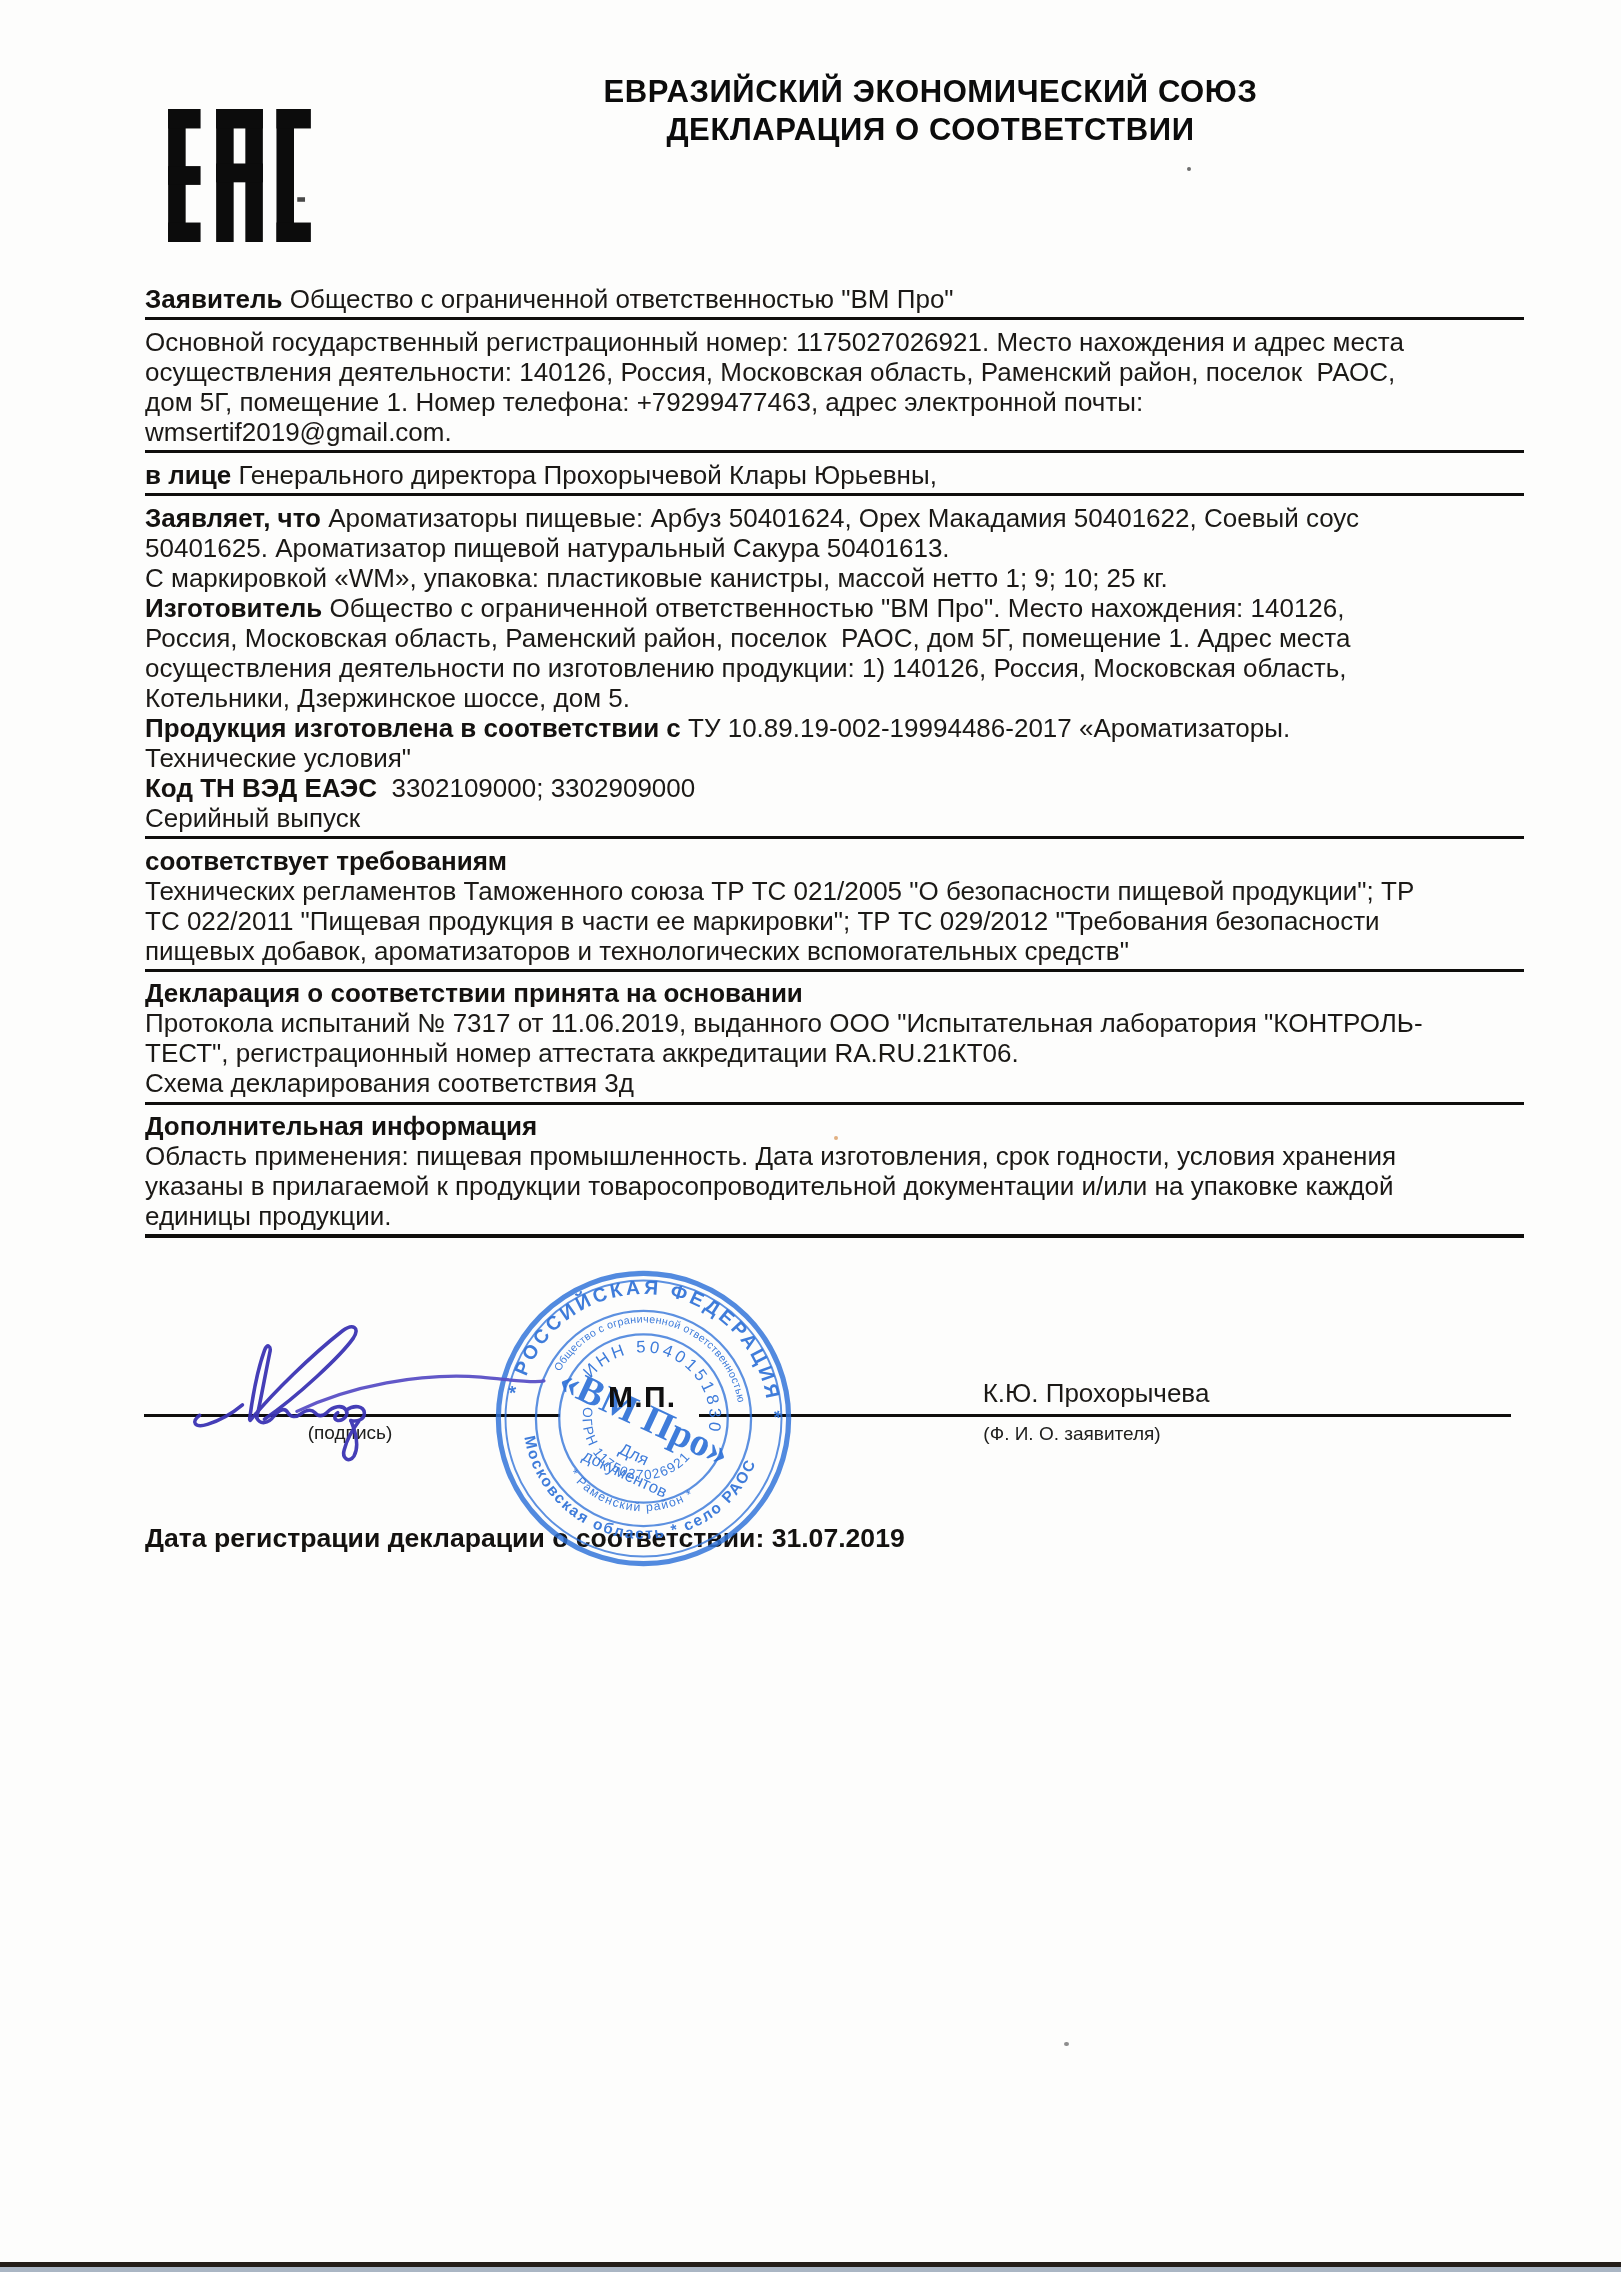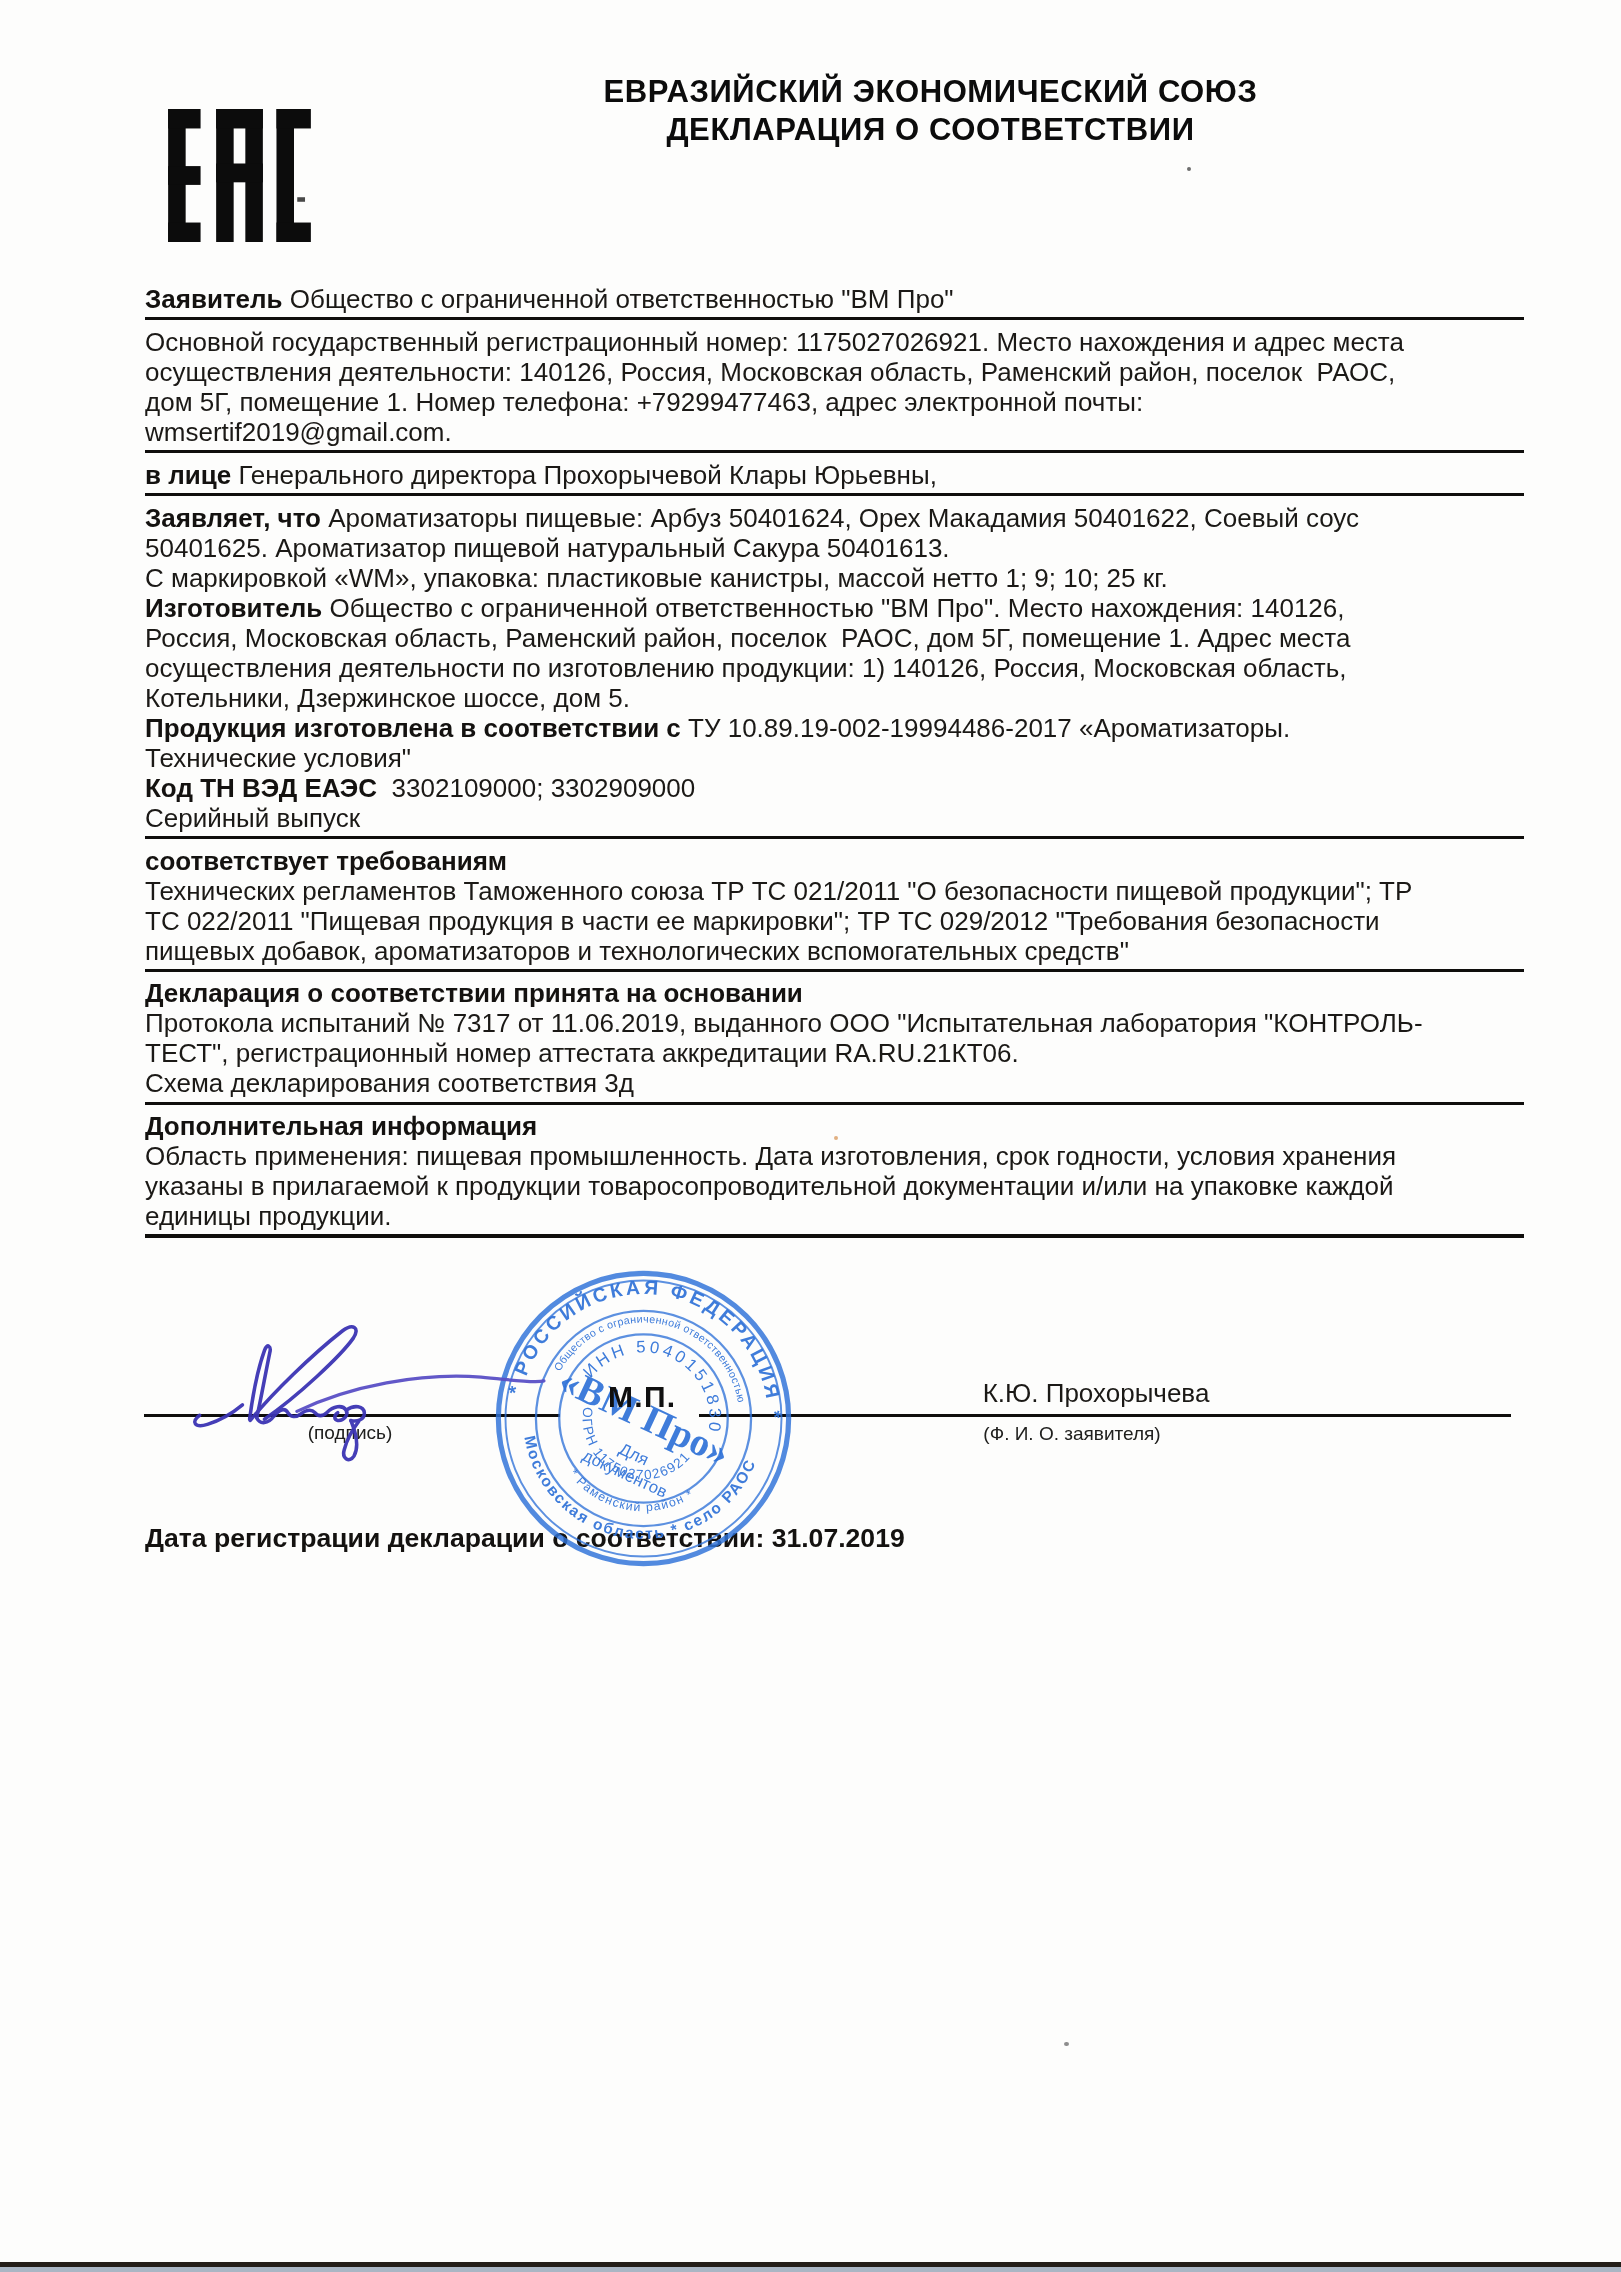--- a/index.html
+++ b/index.html
@@ -89,21 +89,21 @@
         <div class="line"><span>осуществления деятельности по изготовлению продукции: 1) 140126, Россия, Московская область,</span></div>
         <div class="line"><span>Котельники, Дзержинское шоссе, дом 5.</span></div>
         <div class="line"><span class="b">Продукция изготовлена в соответствии с</span><span> ТУ 10.89.19-002-19994486-2017 «Ароматизаторы.</span></div>
         <div class="line"><span>Технические условия"</span></div>
         <div class="line"><span class="b">Код ТН ВЭД ЕАЭС</span><span>  3302109000; 3302909000</span></div>
         <div class="line"><span>Серийный выпуск</span></div>
       </div>
       <div class="rule"></div>
       <div>
         <div class="line"><span class="b">соответствует требованиям</span></div>
-        <div class="line"><span>Технических регламентов Таможенного союза ТР ТС 021/2011 "О безопасности пищевой продукции"; ТР</span></div>
+        <div class="line"><span>Технических регламентов Таможенного союза ТР ТС 021/2005 "О безопасности пищевой продукции"; ТР</span></div>
         <div class="line"><span>ТС 022/2011 "Пищевая продукция в части ее маркировки"; ТР ТС 029/2012 "Требования безопасности</span></div>
         <div class="line"><span>пищевых добавок, ароматизаторов и технологических вспомогательных средств"</span></div>
       </div>
       <div class="rule"></div>
       <div>
         <div class="line"><span class="b">Декларация о соответствии принята на основании</span></div>
         <div class="line"><span>Протокола испытаний № 7317 от 11.06.2019, выданного ООО "Испытательная лаборатория "КОНТРОЛЬ-</span></div>
         <div class="line"><span>ТЕСТ", регистрационный номер аттестата аккредитации RA.RU.21КТ06.</span></div>
         <div class="line"><span>Схема декларирования соответствия 3д</span></div>
       </div>

